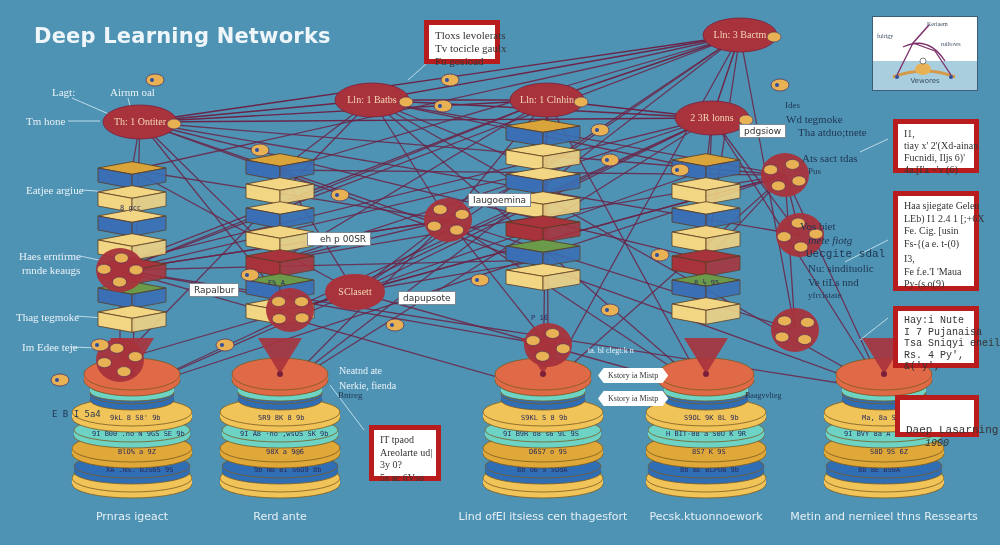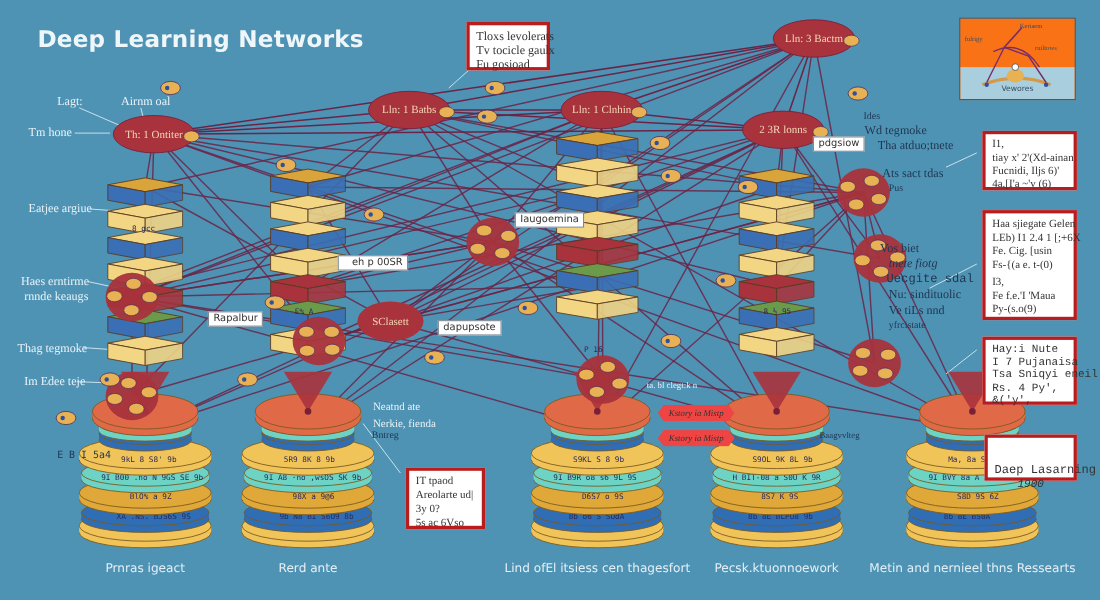--- a/index.html
+++ b/index.html
@@ -1,26 +1,26 @@
 <!DOCTYPE html>
 <html><head>
 <meta charset="utf-8">
 <style>
   html,body{margin:0;padding:0;}
   body{width:1000px;height:545px;overflow:hidden;background:#4f93b4;font-family:"Liberation Serif",serif;position:relative;}
   #stage{position:absolute;left:0;top:0;width:1000px;height:545px;}
   .title{position:absolute;left:34px;top:24px;font-family:"DejaVu Sans",sans-serif;font-weight:bold;font-size:21px;color:#eef6fa;letter-spacing:0.2px;}
   .lbl{position:absolute;color:#e8f2f7;font-size:11px;white-space:nowrap;}
   .lbl.dark{color:#1e3550;}
-  .box{position:absolute;background:#fff;border:3px solid #b91c1c;color:#333;font-size:11px;line-height:13px;padding:4px 6px;box-sizing:border-box;}
+  .box{position:absolute;background:#fff;border:5px solid #b91c1c;color:#333;font-size:11px;line-height:13px;padding:4px 6px;box-sizing:border-box;}
   .box div{white-space:nowrap;}
   .tag{position:absolute;background:#fff;border:1px solid #7c8a96;color:#333;font-family:"DejaVu Sans",sans-serif;font-size:9px;padding:1px 4px;white-space:nowrap;}
-  .hex{position:absolute;background:#ef4444;color:#333;font-size:8px;font-style:italic;padding:3px 10px;clip-path:polygon(8% 0,92% 0,100% 50%,92% 100%,8% 100%,0 50%);white-space:nowrap;}
+  .hex{position:absolute;background:#ffffff;color:#333;font-size:8px;padding:3px 10px;clip-path:polygon(8% 0,92% 0,100% 50%,92% 100%,8% 100%,0 50%);white-space:nowrap;}
   .caption{position:absolute;top:510px;color:#e4eff5;font-family:"DejaVu Sans",sans-serif;font-size:11px;white-space:nowrap;transform:translateX(-50%);}
-  .inset{position:absolute;left:872px;top:16px;width:104px;height:73px;background:#f97316;border:1px solid #3c5d74;overflow:hidden;}
+  .inset{position:absolute;left:872px;top:16px;width:104px;height:73px;background:#ffffff;border:1px solid #3c5d74;overflow:hidden;}
   .inset .water{position:absolute;left:0;top:44px;width:100%;height:29px;background:#a9cedd;}
   .inset .cap{position:absolute;left:0;width:100%;top:60px;text-align:center;font-family:"DejaVu Sans",sans-serif;font-size:7px;color:#3a4f63;}
   .inset .t{position:absolute;font-size:6px;color:#3a4f63;white-space:nowrap;}
   .ntext{font-family:"Liberation Serif",serif;font-size:10px;fill:#f4d7b6;}
   .layer-text{font-family:"DejaVu Sans Mono",monospace;font-size:7px;fill:#2a2a5a;}
   .big-box{font-family:"DejaVu Sans",sans-serif;font-size:11px;text-align:center;}
 </style>
 </head>
 <body>
 

